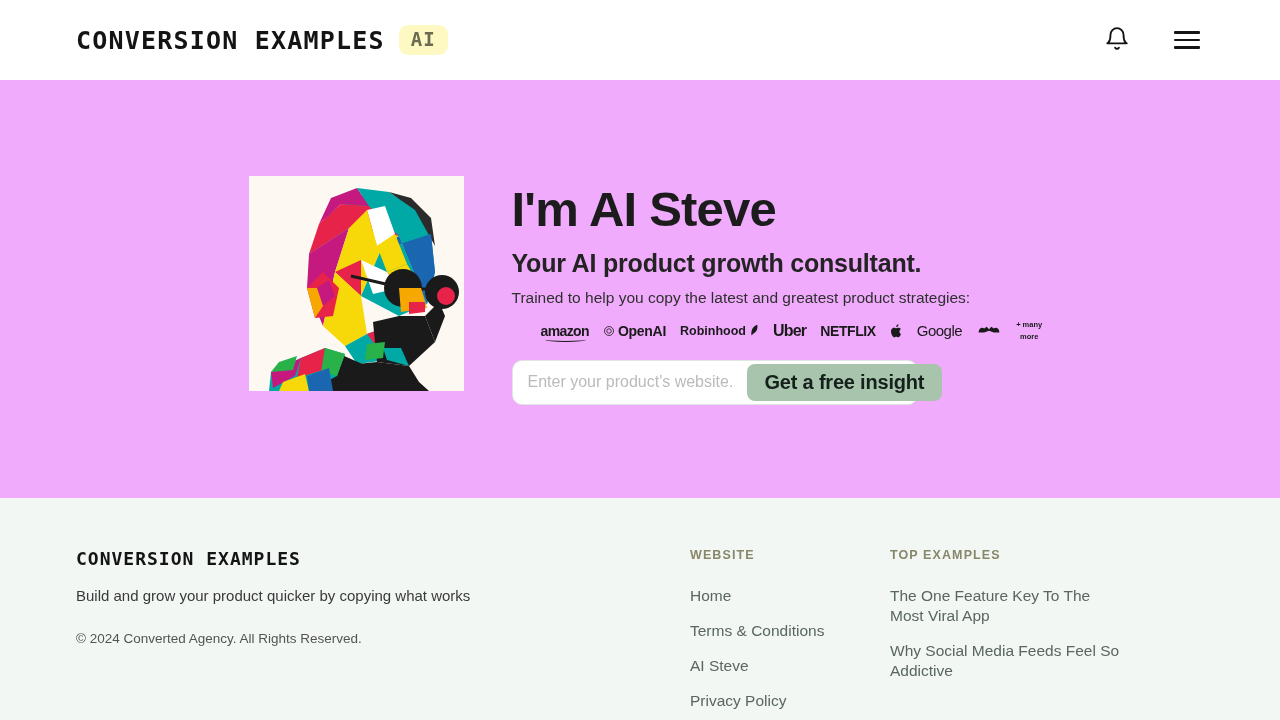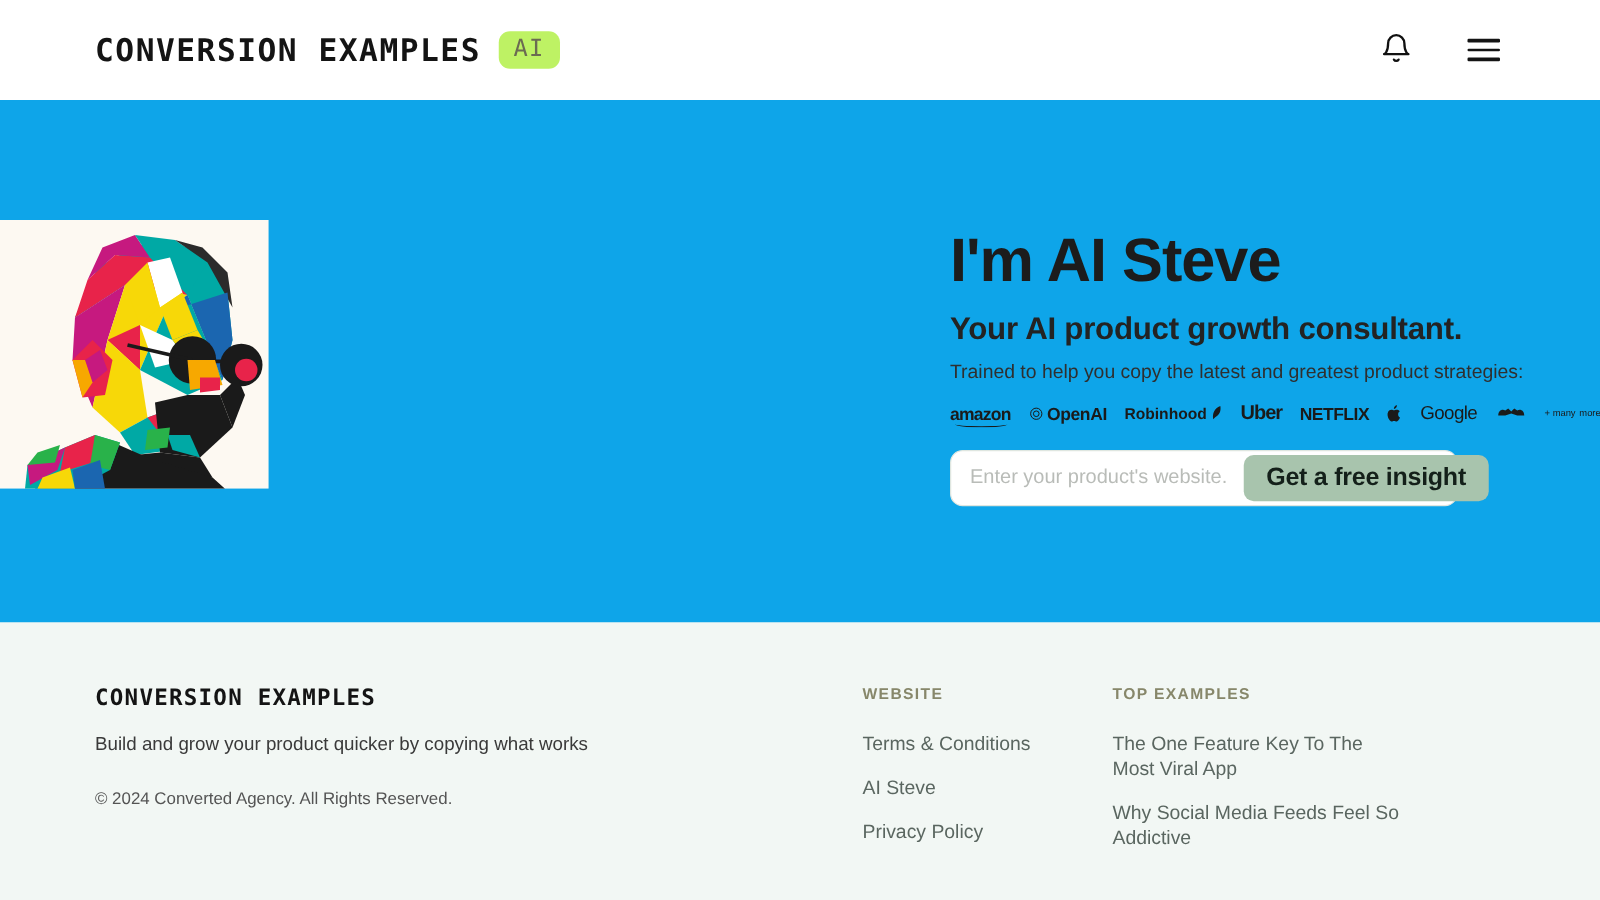--- a/index.html
+++ b/index.html
@@ -25,24 +25,24 @@
     font-family: "DejaVu Sans Mono", monospace;
     font-size: 25px;
     font-weight: 700;
     letter-spacing: 1.2px;
     color: #141414;
     white-space: nowrap;
   }
   .brand-badge {
     font-family: "DejaVu Sans Mono", monospace;
     font-size: 19px;
-    font-weight: 400;
+    font-weight: 700;
     letter-spacing: 1px;
     color: #6b6b52;
-    background: #bef264;
+    background: #fef9c3;
     border-radius: 9px;
     padding: 5px 12px 6px 12px;
     line-height: 1;
   }
   .header-actions {
     margin-left: auto;
     display: flex;
     align-items: center;
     gap: 36px;
   }
@@ -54,24 +54,24 @@
     align-items: center;
     justify-content: center;
     padding: 4px;
   }
   .hamburger { width: 26px; display: flex; flex-direction: column; gap: 5px; }
   .hamburger span { display: block; height: 2.6px; background: #141414; border-radius: 1px; }
 
   
   .hero {
     height: 418px;
-    background: #0ea5e9;
+    background: #f0abfc;
     display: flex;
     align-items: flex-start;
-    justify-content: space-between;
+    justify-content: center;
     gap: 48px;
     padding-top: 96px;
   }
   .portrait-wrap { width: 215px; flex: none; }
   .portrait { display: block; width: 215px; height: 215px; }
 
   .hero-copy { width: 520px; padding-top: 6px; }
   .hero-title {
     font-size: 49px;
     font-weight: 700;
@@ -103,38 +103,38 @@
   .logo {
     font-size: 13px;
     font-weight: 700;
     color: #1a1a1a;
     display: flex;
     align-items: center;
     gap: 3px;
     white-space: nowrap;
     line-height: 1;
   }
-  .logo-amazon { font-size: 14px; letter-spacing: -0.6px; position: relative; }
+  .logo-amazon { font-size: 14px; letter-spacing: -0.6px; position: relative; margin-left: 29px; }
   .logo-amazon .smile {
     position: absolute; left: 4px; right: 3px; bottom: -4px; height: 5px;
     border-bottom: 1.6px solid #1a1a1a;
     border-radius: 0 0 60% 60%;
   }
   .logo-openai { font-size: 14px; letter-spacing: -0.3px; }
   .logo-robinhood { font-size: 12.5px; font-weight: 600; }
   .logo-uber { font-size: 16px; font-weight: 700; letter-spacing: -0.8px; }
   .logo-netflix { font-size: 14px; font-weight: 800; letter-spacing: -0.4px; }
   .logo-google { font-size: 15px; font-weight: 500; letter-spacing: -0.5px; }
   .logo-redbull {
     font-size: 6.5px; font-weight: 700; text-align: center;
     display: flex; flex-direction: column; align-items: center; gap: 1px;
   }
   .logo-many {
-    font-size: 7.5px; font-weight: 400; text-align: center; line-height: 1.25;
-    display: flex; flex-direction: row;
+    font-size: 7.5px; font-weight: 700; text-align: center; line-height: 1.25;
+    display: flex; flex-direction: column;
   }
 
   
   .cta-form {
     margin-top: 18px;
     display: flex;
     align-items: center;
     width: 406px;
     height: 45px;
     background: #ffffff;
@@ -348,20 +348,21 @@
 
 <footer class="site-footer">
   <div class="foot-brand">
     <div class="foot-logo">CONVERSION EXAMPLES</div>
     <div class="foot-tag">Build and grow your product quicker by copying what works</div>
     <div class="foot-copy">© 2024 Converted Agency. All Rights Reserved.</div>
   </div>
 
   <div class="foot-col">
     <div class="foot-head">WEBSITE</div>
+    <a class="foot-link">Home</a>
     <a class="foot-link">Terms &amp; Conditions</a>
     <a class="foot-link">AI Steve</a>
     <a class="foot-link">Privacy Policy</a>
 
   </div>
 
   <div class="foot-col wide">
     <div class="foot-head">TOP EXAMPLES</div>
     <a class="foot-link">The One Feature Key To The Most Viral App</a>
     <a class="foot-link">Why Social Media Feeds Feel So Addictive</a>

